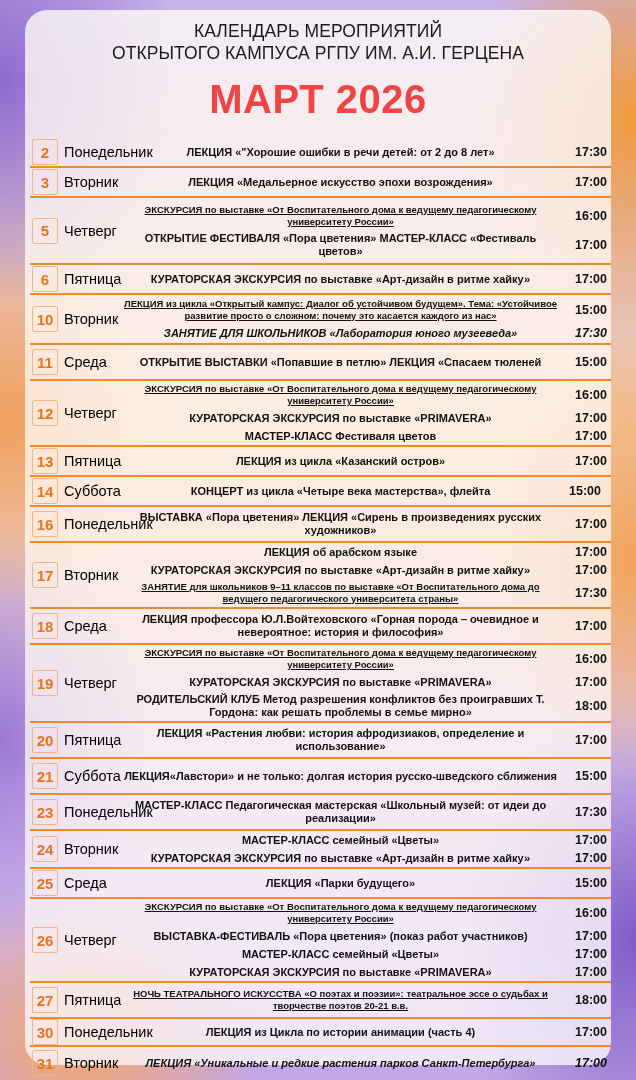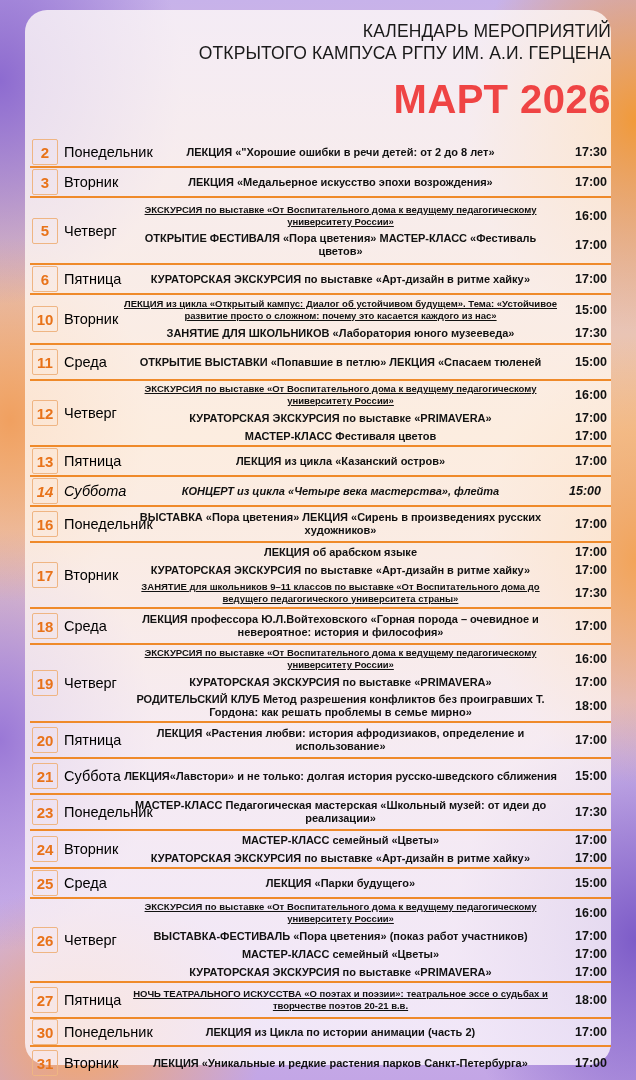--- a/index.html
+++ b/index.html
@@ -15,21 +15,21 @@
       radial-gradient(ellipse 220px 300px at 0px 740px, #9a78d6 0%, rgba(154,120,214,0) 70%),
       radial-gradient(ellipse 260px 340px at 636px 940px, #7d5cc8 0%, rgba(125,92,200,0) 70%),
       radial-gradient(ellipse 260px 220px at 80px 1040px, #f4a768 0%, rgba(244,167,104,0) 70%),
       linear-gradient(180deg, #c7b2ea 0%, #f3c9a4 40%, #d9c3ee 70%, #c3a6e6 100%);
   }
   .card {
     position: absolute; left: 25px; top: 10px; width: 586px; height: 1055px;
     border-radius: 22px;
     background: linear-gradient(180deg, rgba(255,250,248,0.80) 0%, rgba(255,246,238,0.78) 50%, rgba(250,244,252,0.82) 100%);
   }
-  .header { position: absolute; left: 25px; top: 10px; width: 586px; text-align: right; }
+  .header { position: absolute; left: 25px; top: 10px; width: 586px; text-align: center; }
   .subtitle { font-size: 17.5px; line-height: 22px; color: #1a1a1a; margin-top: 10px; letter-spacing: 0.1px; }
   .month { font-size: 40px; font-weight: bold; color: #ef4444; margin-top: 10px; line-height: 50px; letter-spacing: 0.5px; }
 
   .schedule { position: absolute; left: 30px; top: 138px; width: 581px; }
   .row {
     position: relative; display: flex; align-items: center;
     border-bottom: 2px solid #ef8a2a;
   }
   .day { position: absolute; left: 0; top: 0; bottom: 0; display: flex; align-items: center; width: 140px; }
   .daynum {
@@ -111,21 +111,21 @@
     <div class="row" style="min-height: 50px;">
       <div class="day">
         <div class="daynum">10</div>
         <div class="dayname">Вторник</div>
       </div>
       <div class="events">
         <div class="ev" style="padding: 2px 0px;">
           <div class="ev-text small">ЛЕКЦИЯ из цикла «Открытый кампус: Диалог об устойчивом будущем». Тема: «Устойчивое развитие просто о сложном: почему это касается каждого из нас»</div>
           <div class="ev-time">15:00</div>
         </div>
-        <div class="ev" style="padding: 2px 0px;">
+        <div class="ev" style="padding: 2px 0px; font-style: italic;">
           <div class="ev-text">ЗАНЯТИЕ ДЛЯ ШКОЛЬНИКОВ «Лаборатория юного музееведа»</div>
           <div class="ev-time">17:30</div>
         </div>
       </div>
     </div>
     <div class="row" style="min-height: 36px;">
       <div class="day">
         <div class="daynum">11</div>
         <div class="dayname">Среда</div>
       </div>
@@ -161,21 +161,21 @@
         <div class="daynum">13</div>
         <div class="dayname">Пятница</div>
       </div>
       <div class="events">
         <div class="ev" style="padding: 2px 0px;">
           <div class="ev-text">ЛЕКЦИЯ из цикла «Казанский остров»</div>
           <div class="ev-time">17:00</div>
         </div>
       </div>
     </div>
-    <div class="row" style="min-height: 30px; font-style: italic;">
+    <div class="row" style="min-height: 30px;">
       <div class="day">
         <div class="daynum">14</div>
         <div class="dayname">Суббота</div>
       </div>
       <div class="events">
         <div class="ev" style="padding: 2px 6px;">
           <div class="ev-text">КОНЦЕРТ из цикла «Четыре века мастерства», флейта</div>
           <div class="ev-time">15:00</div>
         </div>
       </div>
@@ -344,30 +344,30 @@
         </div>
       </div>
     </div>
     <div class="row" style="min-height: 28px;">
       <div class="day">
         <div class="daynum">30</div>
         <div class="dayname">Понедельник</div>
       </div>
       <div class="events">
         <div class="ev" style="padding: 2px 0px;">
-          <div class="ev-text">ЛЕКЦИЯ из Цикла по истории анимации (часть 2)</div>
+          <div class="ev-text">ЛЕКЦИЯ из Цикла по истории анимации (часть 4)</div>
           <div class="ev-time">17:00</div>
         </div>
       </div>
     </div>
     <div class="row" style="min-height: 32px; border-bottom: none;">
       <div class="day">
         <div class="daynum">31</div>
         <div class="dayname">Вторник</div>
       </div>
       <div class="events">
-        <div class="ev" style="padding: 2px 0px;">
+        <div class="ev" style="padding: 2px 0px; font-style: italic;">
           <div class="ev-text">ЛЕКЦИЯ «Уникальные и редкие растения парков Санкт-Петербурга»</div>
           <div class="ev-time">17:00</div>
         </div>
       </div>
     </div>
   </div>
 
 </body></html>

